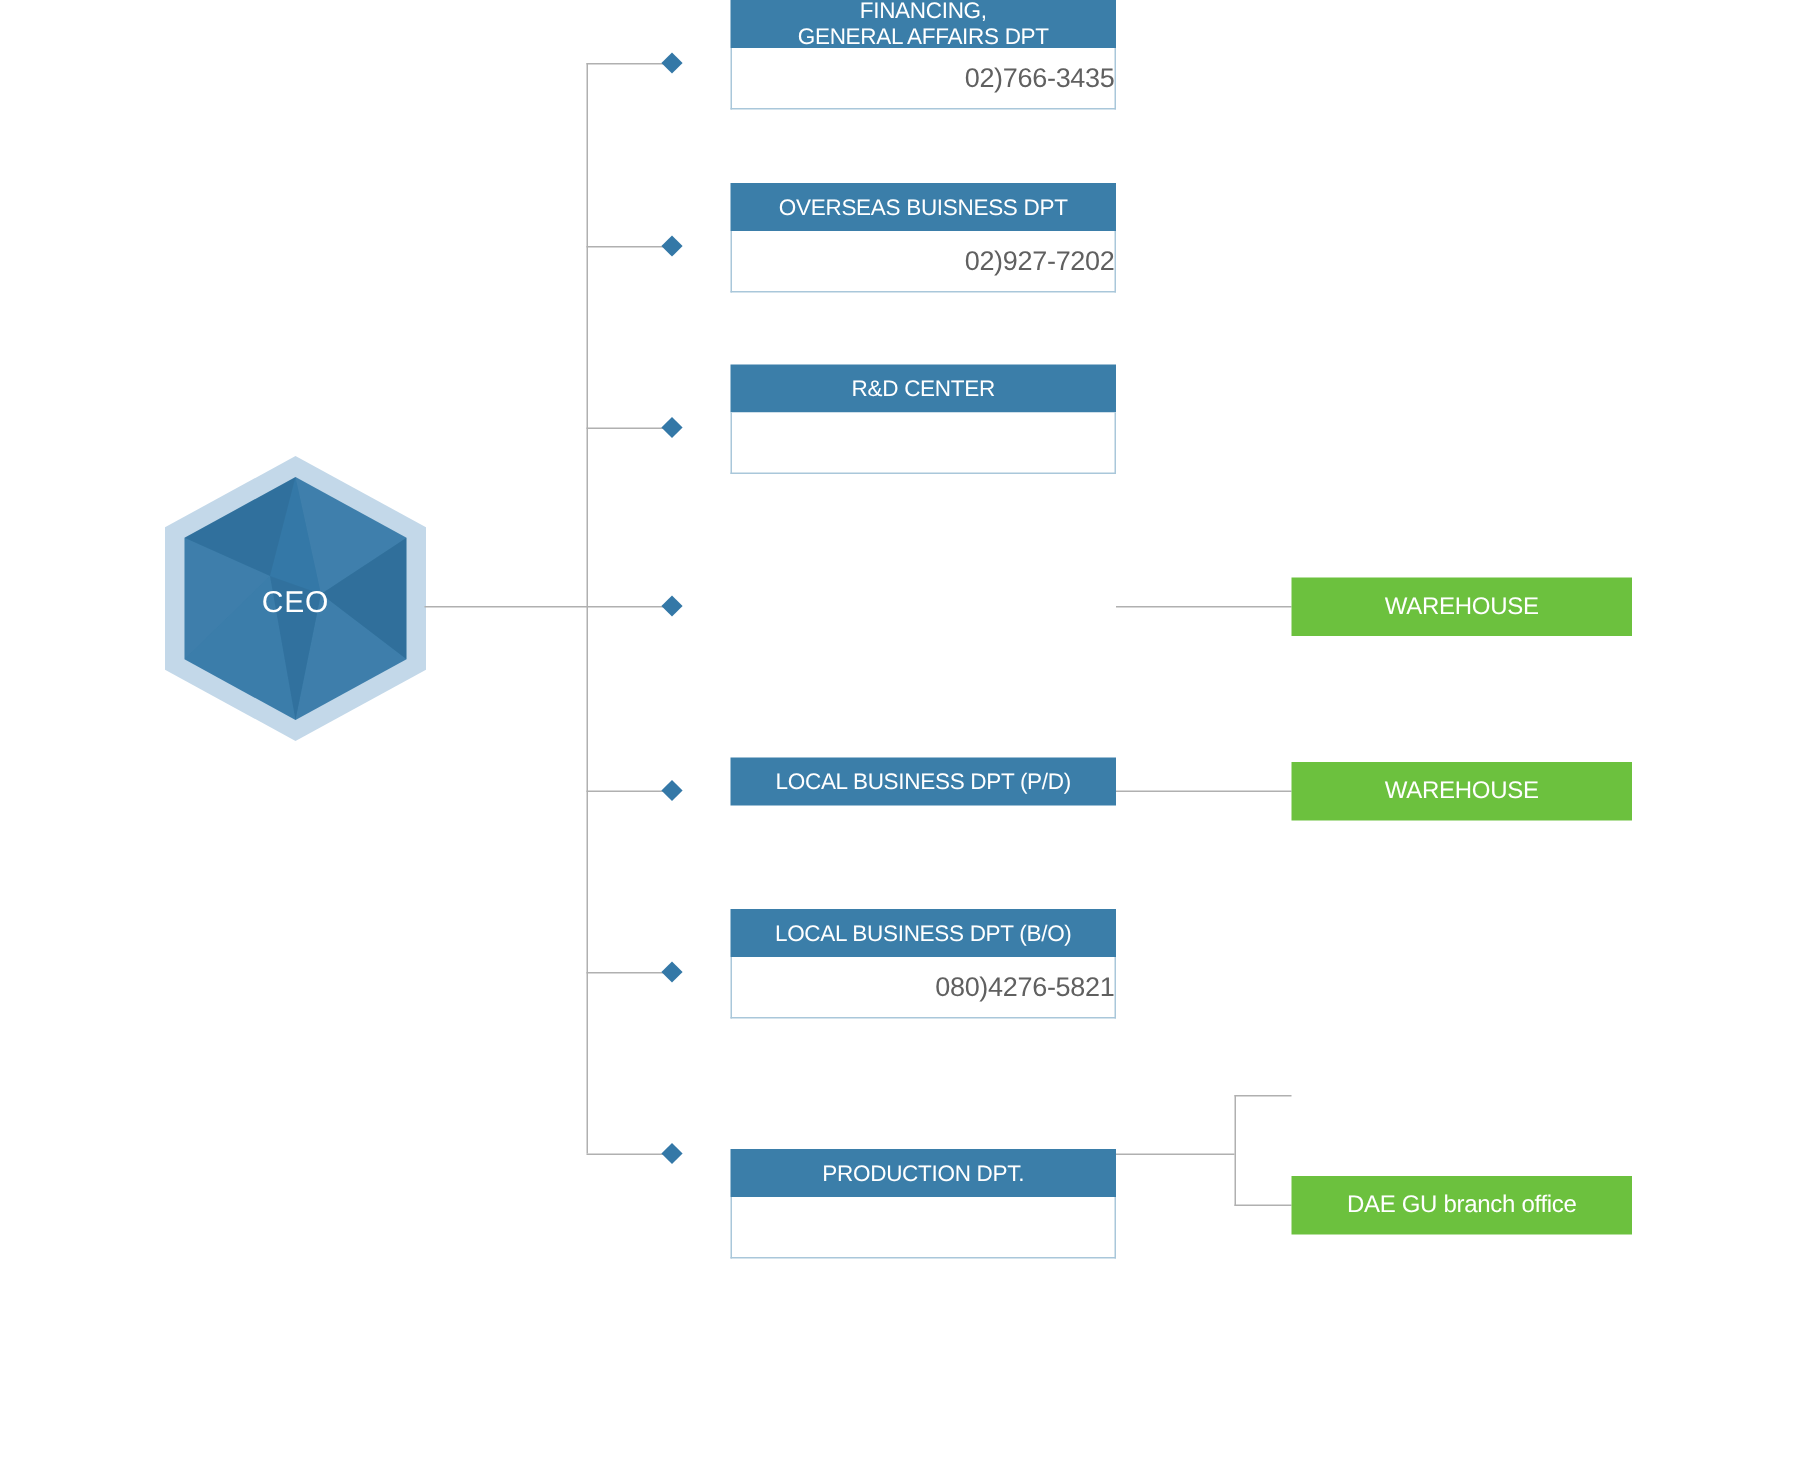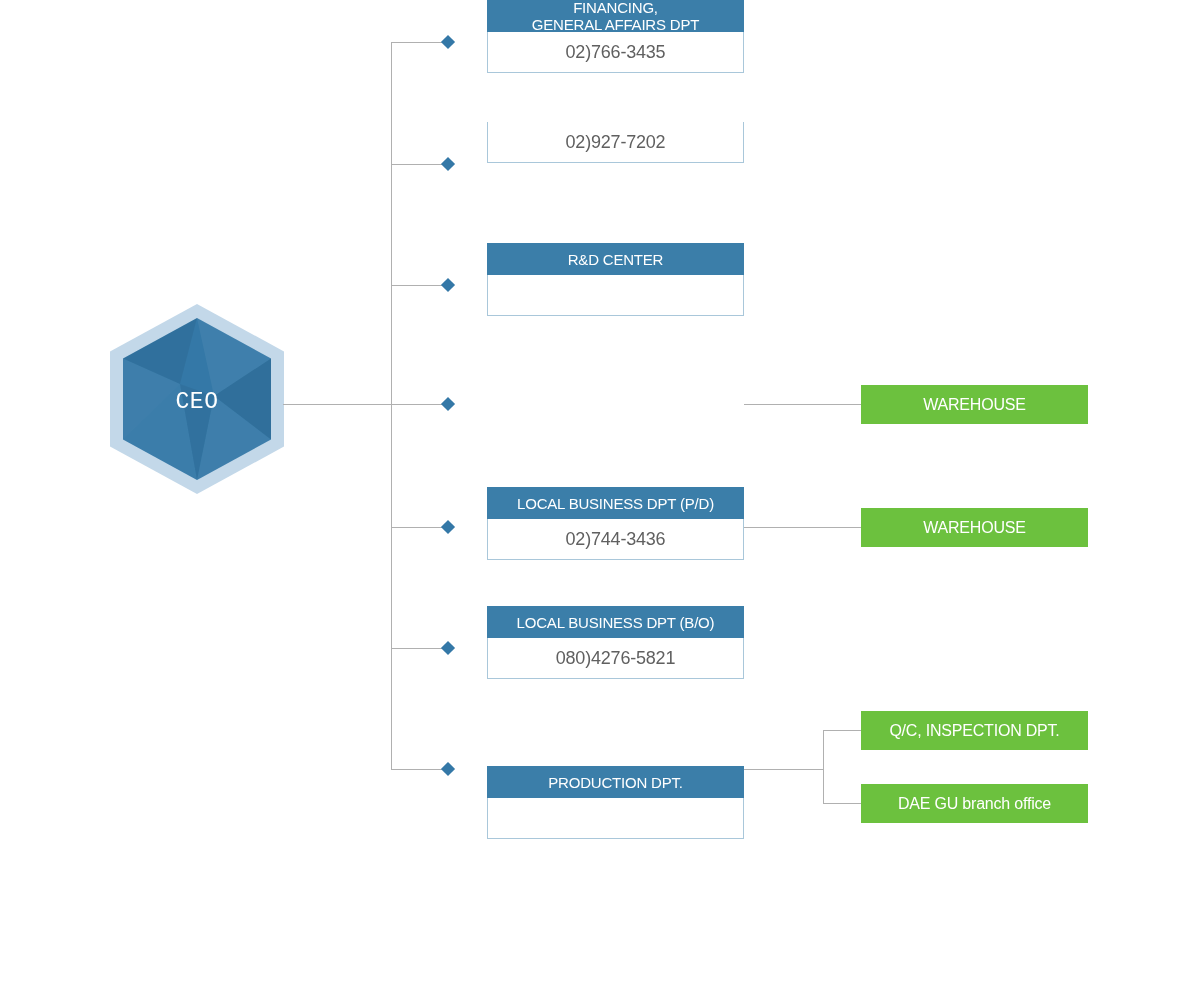--- a/index.html
+++ b/index.html
@@ -23,32 +23,32 @@
   .diamond{
     position:absolute;width:10px;height:10px;background:var(--hex-inner-blue);
     transform:rotate(45deg);
   }
   
   .hex-wrap{position:absolute;left:110px;top:304px;width:174px;height:190px;}
   .hex-wrap svg{display:block;width:174px;height:190px;}
   .hex-label{
     position:absolute;left:0;top:0;width:100%;height:100%;
     display:flex;align-items:center;justify-content:center;
-    color:#ffffff;font-size:23px;letter-spacing:0.5px;padding-top:6px;box-sizing:border-box;font-family:Liberation Mono, monospace;
+    color:#ffffff;font-size:20px;letter-spacing:0.5px;padding-top:6px;box-sizing:border-box;
   }
   
   .dept{position:absolute;left:487px;width:257px;}
   .dept-header{
     background:var(--header-blue);color:#ffffff;height:32px;
     display:flex;align-items:center;justify-content:center;text-align:center;
     font-size:15px;letter-spacing:-0.2px;line-height:17px;white-space:pre-line;
   }
   .dept-body{
     background:#ffffff;height:40px;border:1px solid var(--body-border);border-top:none;
-    display:flex;align-items:center;justify-content:center;
+    display:flex;align-items:center;justify-content:flex-end;
     color:var(--phone-text);font-size:18px;letter-spacing:-0.2px;
   }
   
   .leaf{
     position:absolute;left:861px;width:227px;height:39px;background:var(--green);
     display:flex;align-items:center;justify-content:center;
     color:#ffffff;font-size:16px;letter-spacing:-0.2px;
   }
 </style>
 </head>
@@ -100,41 +100,41 @@
     <div class="dept-header">
       <span>FINANCING,
 GENERAL AFFAIRS DPT</span>
     </div>
     <div class="dept-body">
       <span>02)766-3435</span>
     </div>
   </div>
 
   <div class="dept" style="top:122px;">
+    <div class="dept-header">
+      <span>OVERSEAS BUISNESS DPT</span>
+    </div>
     <div class="dept-body">
       <span>02)927-7202</span>
     </div>
   </div>
 
   <div class="dept" style="top:243px;">
     <div class="dept-header">
       <span>R&amp;D CENTER</span>
     </div>
     <div class="dept-body">
       <span></span>
     </div>
   </div>
 
 
-  <div class="dept" style="top:487px;">
+  <div class="dept" style="top:505px;">
     <div class="dept-header">
       <span>LOCAL BUSINESS DPT (P/D)</span>
-    </div>
-    <div class="dept-body">
-      <span>02)744-3436</span>
     </div>
   </div>
 
   <div class="dept" style="top:606px;border-radius:23px;">
     <div class="dept-header">
       <span>LOCAL BUSINESS DPT (B/O)</span>
     </div>
     <div class="dept-body">
       <span>080)4276-5821</span>
     </div>
@@ -148,20 +148,17 @@
       <span></span>
     </div>
   </div>
 
   <div class="leaf" style="top:385px;">
     <span>WAREHOUSE</span>
   </div>
   <div class="leaf" style="top:508px;">
     <span>WAREHOUSE</span>
   </div>
-  <div class="leaf" style="top:711px;">
-    <span>Q/C, INSPECTION DPT.</span>
-  </div>
   <div class="leaf" style="top:784px;">
     <span>DAE GU branch office</span>
   </div>
 
 </div>
 
 </body></html>

